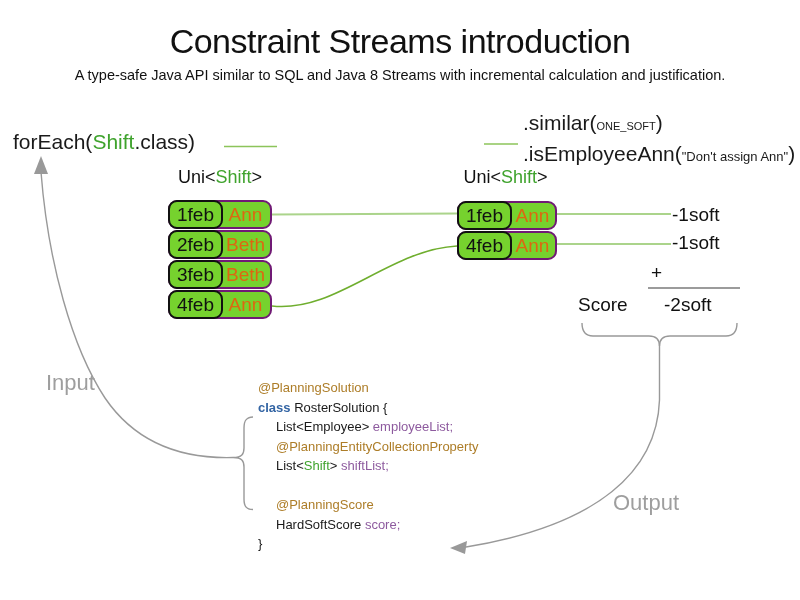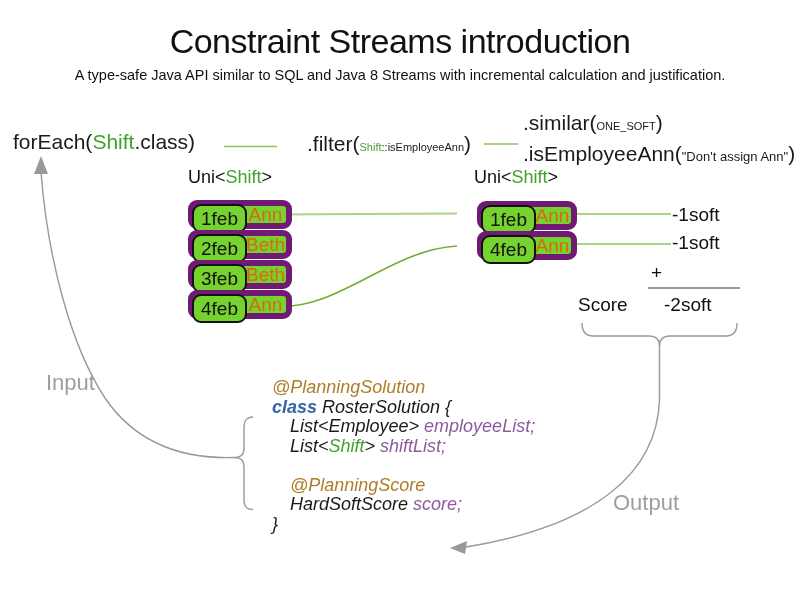--- a/index.html
+++ b/index.html
@@ -9,35 +9,35 @@
   .overlay{position:absolute;left:0;top:0;width:800px;height:600px;pointer-events:none;}
 
   .title{left:0;top:22px;width:800px;text-align:center;font-size:34px;letter-spacing:-0.5px;color:#111;}
   .subtitle{left:0;top:67px;width:800px;text-align:center;font-size:14.5px;color:#111;}
 
   .pipe{font-size:21px;color:#1a1a1a;}
   .pipe .sm{font-size:11px;}
   .pipe .xs{font-size:13px;}
   .tgreen{color:var(--shift_green);}
 
-  .uni{font-size:18px;text-align:right;color:#111;}
+  .uni{font-size:18px;text-align:center;color:#111;}
 
   .row{position:absolute;width:104px;height:29px;background:var(--box_green);
-       border:6px solid #701a75;border-radius:9px;box-sizing:border-box;margin-left:20px;}
+       border:2px solid #701a75;border-radius:9px;box-sizing:border-box;}
   .row.narrow{width:100px;}
   .date-cell{position:absolute;left:-2px;top:-2px;width:55px;height:29px;background:var(--box_green);
        border:2px solid #111;border-radius:9px;box-sizing:border-box;
        display:flex;align-items:center;justify-content:center;font-size:19px;color:#111;}
   .emp-cell{position:absolute;left:53px;right:2px;top:0;bottom:0;
        display:flex;align-items:center;justify-content:center;font-size:19px;color:var(--employee_orange);}
 
   .scoretxt{font-size:19px;color:#111;}
   .flowlbl{font-size:22px;color:var(--label_gray);}
 
-  .code{position:absolute;left:272px;top:378px;font-size:18px;line-height:19.5px;color:#1a1a1a;font-style:italic;}
+  .code{position:absolute;left:258px;top:378px;font-size:13px;line-height:19.5px;color:#1a1a1a;}
   .code div{white-space:pre;}
   .code .ind{padding-left:18px;}
   .code .blank{height:19.5px;}
   .ann{color:var(--annotation_brown);}
   .kw{color:var(--keyword_blue);font-weight:bold;}
   .field{color:var(--field_purple);}
 
   .st-pale{stroke:var(--connector_pale_green);stroke-width:2;fill:none;}
   .st-green{stroke:var(--connector_green);stroke-width:1.6;fill:none;}
   .st-pipe{stroke:var(--pipeline_green);stroke-width:1.6;fill:none;}
@@ -70,21 +70,20 @@
     <path class="st-gray" d="M737,323 C737,331 734,336 726,336 L670,336 C663,336 659.5,339 659.5,346"></path>
     <path class="st-gray" d="M659.5,346 L659.5,400 C657,470 600,525 466,547"></path>
     <polygon class="fill-gray" points="450,548 467,541 465,554"></polygon>
   </svg>
 
   <div class="abs title">Constraint Streams introduction</div>
   <div class="abs subtitle">A type-safe Java API similar to SQL and Java 8 Streams with incremental calculation and justification.</div>
 
   <div class="abs pipe" style="left:13px;top:130px;"><span>forEach(</span><span class="tgreen">Shift</span><span>.class)</span></div>
 
-  <div class="abs pipe" style="left:307px;top:132px;"><span>.filter(</span><span class="tgreen sm">Shift</span><span class="sm">::isEmployeeAnn</span><span>)</span></div>
 
   <div class="abs pipe" style="left:523px;top:109px;line-height:28px;">
     <div><span>.similar(</span><span class="sm">ONE_SOFT</span><span>)</span></div>
     <div><span>.isEmployeeAnn(</span><span class="xs">"Don't assign Ann"</span><span>)</span></div>
   </div>
 
   <div class="abs uni" style="left:168px;top:167px;width:104px;"><span>Uni&lt;</span><span class="tgreen">Shift</span><span>&gt;</span></div>
   <div class="abs uni" style="left:453px;top:167px;width:105px;"><span>Uni&lt;</span><span class="tgreen">Shift</span><span>&gt;</span></div>
 
   <div class="row" style="left:168px;top:200px;">
@@ -119,20 +118,21 @@
   <div class="abs scoretxt" style="left:578px;top:294px;">Score</div>
   <div class="abs scoretxt" style="left:664px;top:294px;">-2soft</div>
 
   <div class="abs flowlbl" style="left:46px;top:370px;">Input</div>
   <div class="abs flowlbl" style="left:613px;top:490px;">Output</div>
 
   <div class="code">
     <div><span class="ann">@PlanningSolution</span></div>
     <div><span class="kw">class</span><span> RosterSolution {</span></div>
     <div class="ind"><span>List&lt;Employee&gt; </span><span class="field">employeeList;</span></div>
+    <div class="ind"><span class="ann">@PlanningEntityCollectionProperty</span></div>
     <div class="ind"><span>List&lt;</span><span class="tgreen">Shift</span><span>&gt; </span><span class="field">shiftList;</span></div>
     <div class="blank"></div>
     <div class="ind"><span class="ann">@PlanningScore</span></div>
     <div class="ind"><span>HardSoftScore </span><span class="field">score;</span></div>
     <div><span>}</span></div>
   </div>
 
 </div>
 
 </body></html>

